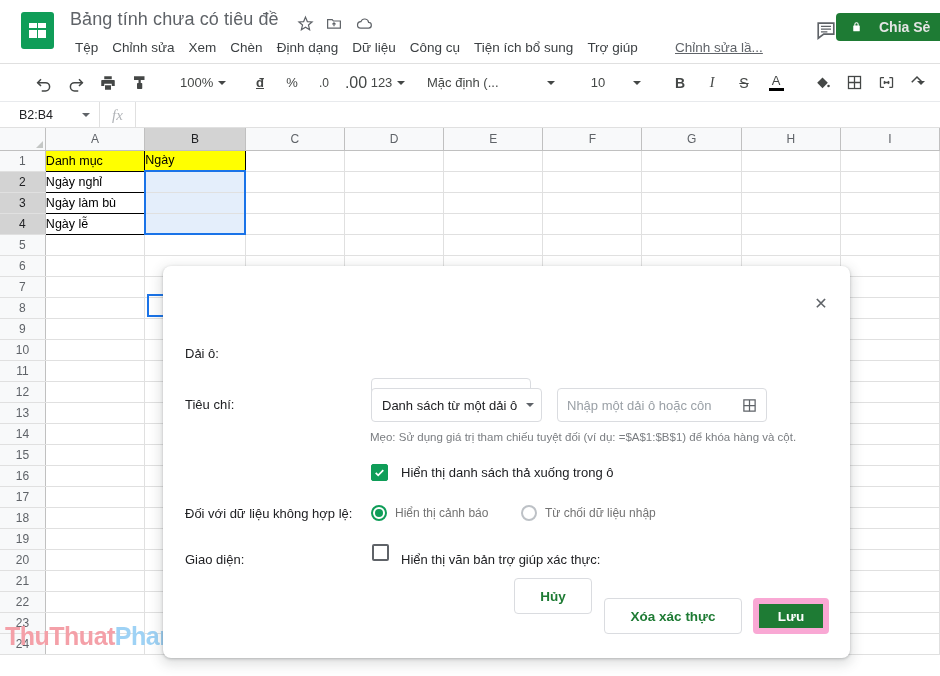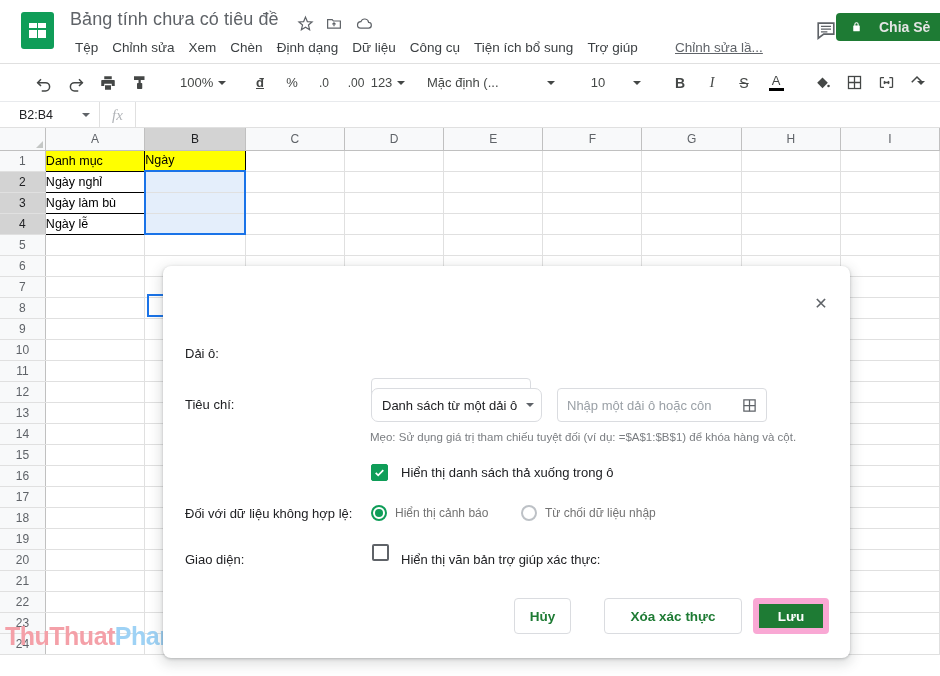--- a/index.html
+++ b/index.html
@@ -519,21 +519,21 @@
   <div class="tb">
     <span class="tb-text" style="text-decoration:underline;font-weight:bold">đ</span>
   </div>
   <div class="tb">
     <span class="tb-text">%</span>
   </div>
   <div class="tb">
     <span class="tb-text" style="font-size:12px">.0</span>
   </div>
   <div class="tb">
-    <span class="tb-text" style="font-size:12px">.00</span>
+    <span class="tb-text" style="font-size:16px">.00</span>
   </div>
   <div class="tb">
     <span class="tb-text">123</span>
     <span class="caret"></span>
   </div>
   <div class="tb-sep"></div>
 
   <div class="tb" style="min-width:108px;justify-content:flex-start;padding-left:6px">
     <span class="tb-text">Mặc định (...</span>
   </div>
@@ -945,21 +945,21 @@
       <span>'Trang tính1'!B2:B</span>
       <span class="grid-pick-icon">
         <svg width="15" height="15" viewBox="0 0 24 24" fill="none" stroke="#5f6368" stroke-width="2">
           <rect x="3" y="3" width="18" height="18"></rect>
             <path d="M12 3v18M3 12h18"></path>
         </svg>
       </span>
     </div>
 
     <div class="row-label" style="left:22px; top:131px;">Tiêu chí:</div>
-    <div class="select-box" style="left:208px; top:122px; width:171px;border-radius:7px;">
+    <div class="select-box" style="left:208px; top:122px; width:171px;">
       <span>Danh sách từ một dải ô</span>
       <span class="sel-caret"></span>
     </div>
     <div class="field" style="left:394px; top:122px; width:210px;">
       <span class="ph">Nhập một dải ô hoặc côn</span>
       <span class="grid-pick-icon">
         <svg width="15" height="15" viewBox="0 0 24 24" fill="none" stroke="#5f6368" stroke-width="2">
           <rect x="3" y="3" width="18" height="18"></rect>
             <path d="M12 3v18M3 12h18"></path>
         </svg>
@@ -978,18 +978,18 @@
     <div class="row-label" style="left:22px; top:240px;">Đối với dữ liệu không hợp lệ:</div>
     <div class="radio on" style="left:208px; top:239px;"></div>
     <div class="radio-label" style="left:232px; top:240px;">Hiển thị cảnh báo</div>
     <div class="radio off" style="left:358px; top:239px;"></div>
     <div class="radio-label" style="left:382px; top:240px;">Từ chối dữ liệu nhập</div>
 
     <div class="row-label" style="left:22px; top:286px;">Giao diện:</div>
     <div class="cb-box unchecked" style="left:209px; top:278px;"></div>
     <div class="cb-label" style="left:238px; top:286px;">Hiển thị văn bản trợ giúp xác thực:</div>
 
-    <div class="dlg-btn outline" style="left:351px; top:332px; width:57px;">Hủy</div>
+    <div class="dlg-btn outline" style="left:351px; top:312px; width:78px;">Hủy</div>
     <div class="dlg-btn outline" style="left:441px; top:332px; width:138px;">Xóa xác thực</div>
     <div class="dlg-btn filled" style="left:590px; top:332px; width:76px;">Lưu</div>
 
   </div>
 </div>
 
 </body></html>

